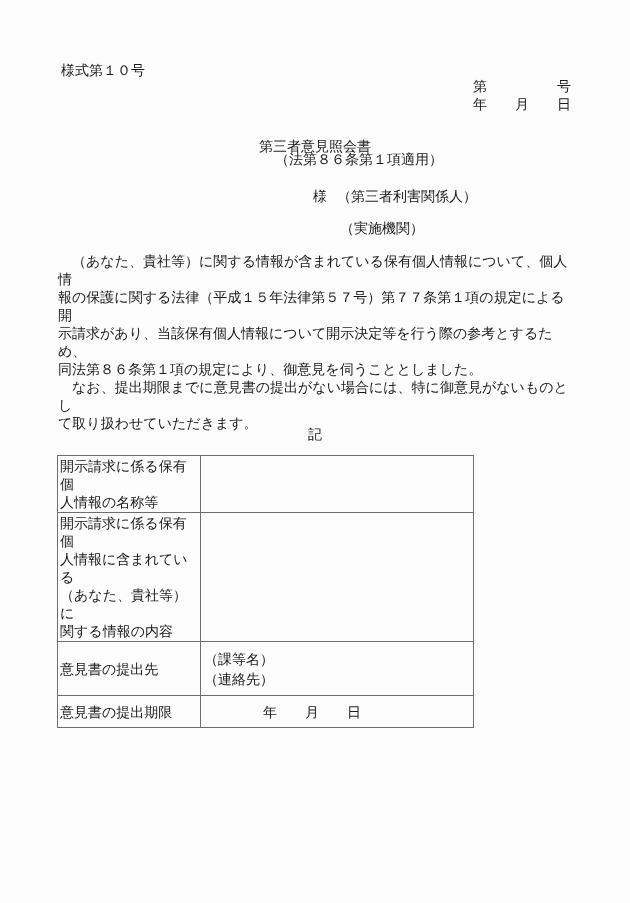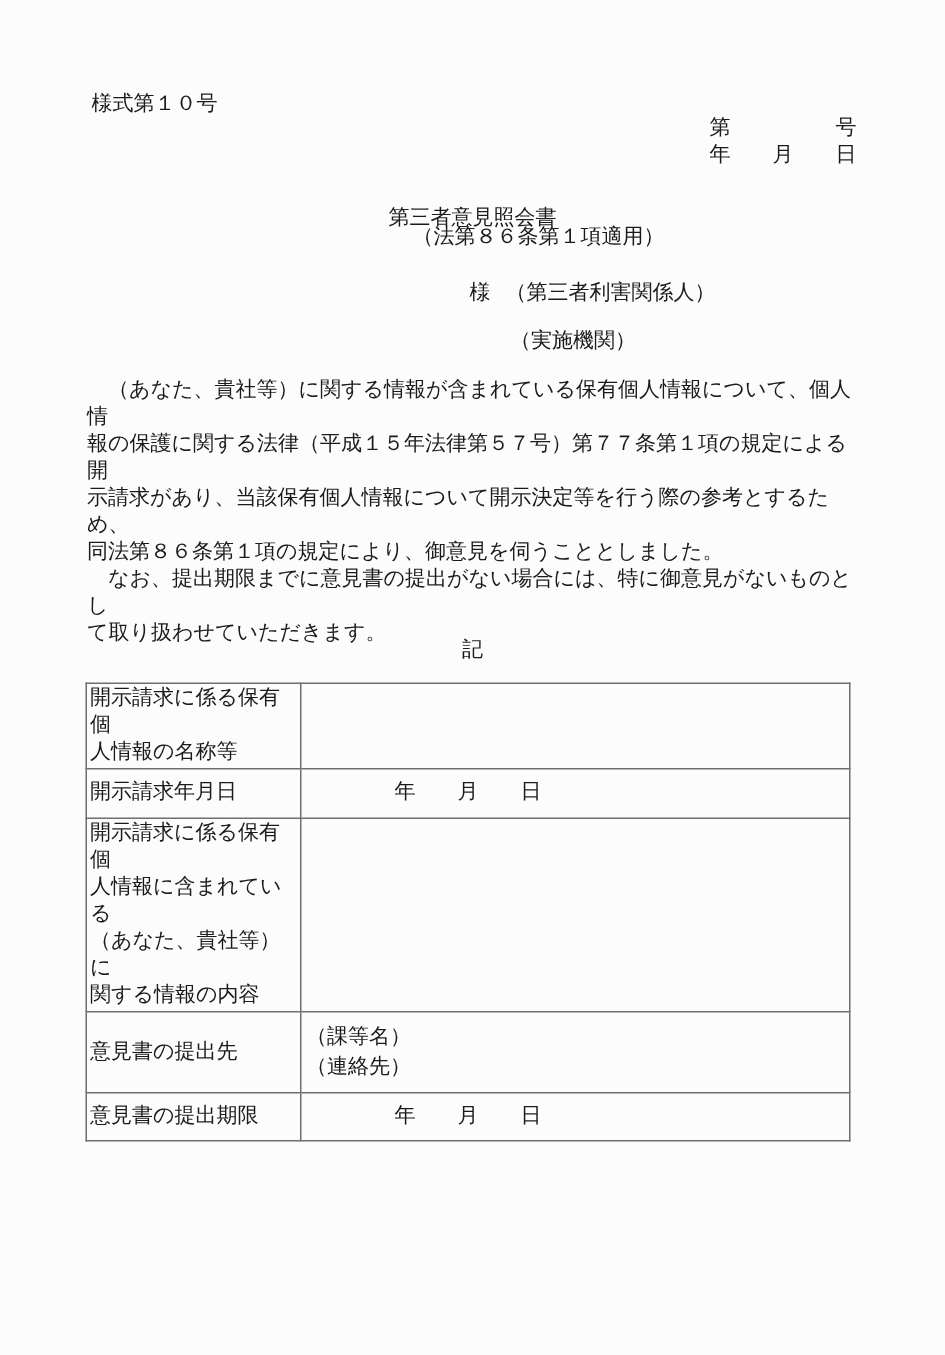--- a/index.html
+++ b/index.html
@@ -1,40 +1,40 @@
 <!DOCTYPE html>
 <html lang="ja"><head>
 <meta charset="utf-8">
 <style>
   html,body{margin:0;padding:0;background:#e8e8e8;}
   .page{
     position:relative;
     width:630px;height:903px;
     margin:0 auto;
     background:#fcfcfc;
-    font-family:Liberation Mono, monospace;
+    font-family:Liberation Sans, sans-serif;
     font-size:14px;line-height:18px;
     color:#1a1a1a;
     overflow:hidden;
   }
   .abs{position:absolute;}
   .centered{left:0;width:100%;text-align:center;}
   #form-number{left:61px;top:61px;}
   #ref-line{right:59px;top:77px;}
   #date-line{right:59px;top:95px;}
   #doc-title{top:137px;}
   #doc-subtitle{top:150px;margin-left:44px;}
   #addressee{left:57px;top:187px;width:420px;text-align:right;}
   #addressee .honorific{position:absolute;left:256px;top:0;}
   #issuer{left:340px;top:219px;}
   #body-text{left:58px;top:252px;width:520px;}
   #body-text p{margin:0;white-space:pre-line;}
   #section-marker{top:425px;}
   #info-table{
-    position:absolute;left:57px;top:455px;width:510px;
+    position:absolute;left:57px;top:455px;width:417px;
     border-collapse:collapse;table-layout:fixed;
   }
   #info-table td{
     border:1px solid #6e6e6e;
     vertical-align:middle;
     white-space:pre-line;
     overflow:hidden;
   }
   #info-table td.label{width:140px;padding:1px 0 1px 2px;}
   #info-table td.value{padding:1px 2px 1px 3px;}
@@ -79,24 +79,20 @@
 
   <div id="section-marker" class="abs centered">記</div>
 
   <table id="info-table">
     <tbody>
       <tr class="r1">
         <td class="label">開示請求に係る保有個
 人情報の名称等</td>
         <td class="value"></td>
       </tr>
-      <tr class="r2">
-        <td class="label">開示請求年月日</td>
-        <td class="value date">年　　月　　日</td>
-      </tr>
       <tr class="r3">
         <td class="label">開示請求に係る保有個
 人情報に含まれている
 （あなた、貴社等）に
 関する情報の内容</td>
         <td class="value"></td>
       </tr>
       <tr class="r4">
         <td class="label">意見書の提出先</td>
         <td class="value contact">（課等名）

